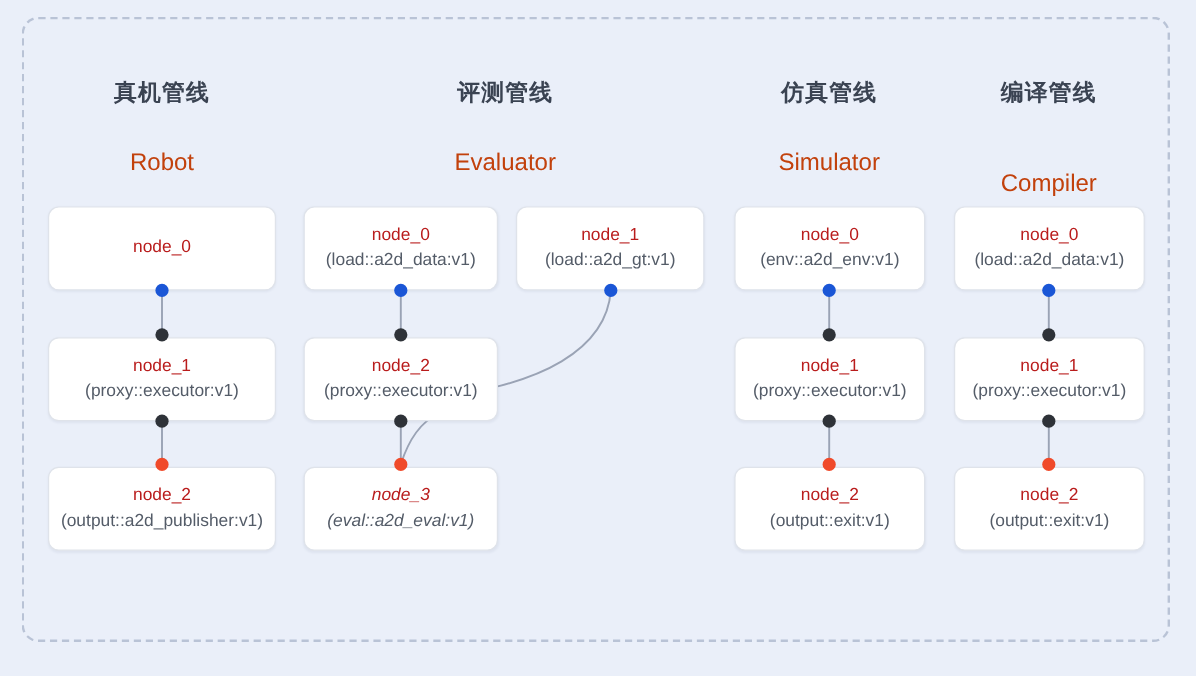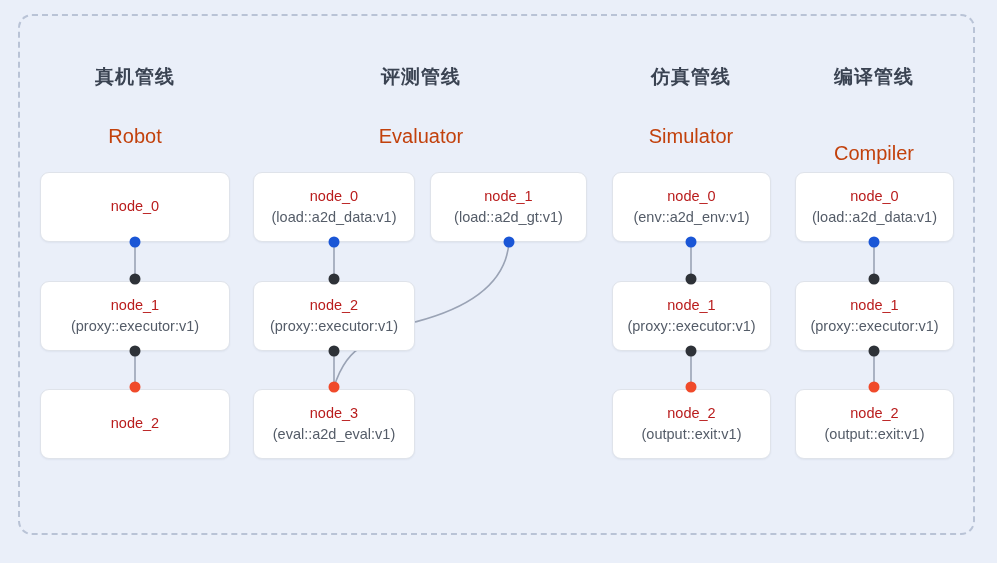--- a/index.html
+++ b/index.html
@@ -128,39 +128,40 @@
       </div>
       <div class="port port-blue" style="left: 135px; top: 242px;"></div>
       <div class="node" style="left: 40px; top: 281px; width: 190px; height: 70px;">
         <div class="node-title">node_1</div>
         <div class="node-sub">(proxy::executor:v1)</div>
       </div>
       <div class="port port-black" style="left: 135px; top: 279px;"></div>
       <div class="port port-black" style="left: 135px; top: 351px;"></div>
       <div class="node" style="left: 40px; top: 389px; width: 190px; height: 70px;">
         <div class="node-title">node_2</div>
+        <div class="node-sub">(output::a2d_publisher:v1)</div>
       </div>
       <div class="port port-red" style="left: 135px; top: 387px;"></div>
       <div class="node" style="left: 253px; top: 172px; width: 162px; height: 70px;">
         <div class="node-title">node_0</div>
         <div class="node-sub">(load::a2d_data:v1)</div>
       </div>
       <div class="port port-blue" style="left: 334px; top: 242px;"></div>
       <div class="node" style="left: 430px; top: 172px; width: 157px; height: 70px;">
         <div class="node-title">node_1</div>
         <div class="node-sub">(load::a2d_gt:v1)</div>
       </div>
       <div class="port port-blue" style="left: 509px; top: 242px;"></div>
       <div class="node" style="left: 253px; top: 281px; width: 162px; height: 70px;">
         <div class="node-title">node_2</div>
         <div class="node-sub">(proxy::executor:v1)</div>
       </div>
       <div class="port port-black" style="left: 334px; top: 279px;"></div>
       <div class="port port-black" style="left: 334px; top: 351px;"></div>
-      <div class="node" style="left: 253px; top: 389px; width: 162px; height: 70px;">
+      <div class="node" style="left: 253px; top: 389px; width: 162px; height: 70px; font-style: italic;">
         <div class="node-title">node_3</div>
         <div class="node-sub">(eval::a2d_eval:v1)</div>
       </div>
       <div class="port port-red" style="left: 334px; top: 387px;"></div>
       <div class="node" style="left: 612px; top: 172px; width: 159px; height: 70px;">
         <div class="node-title">node_0</div>
         <div class="node-sub">(env::a2d_env:v1)</div>
       </div>
       <div class="port port-blue" style="left: 691px; top: 242px;"></div>
       <div class="node" style="left: 612px; top: 281px; width: 159px; height: 70px;">

